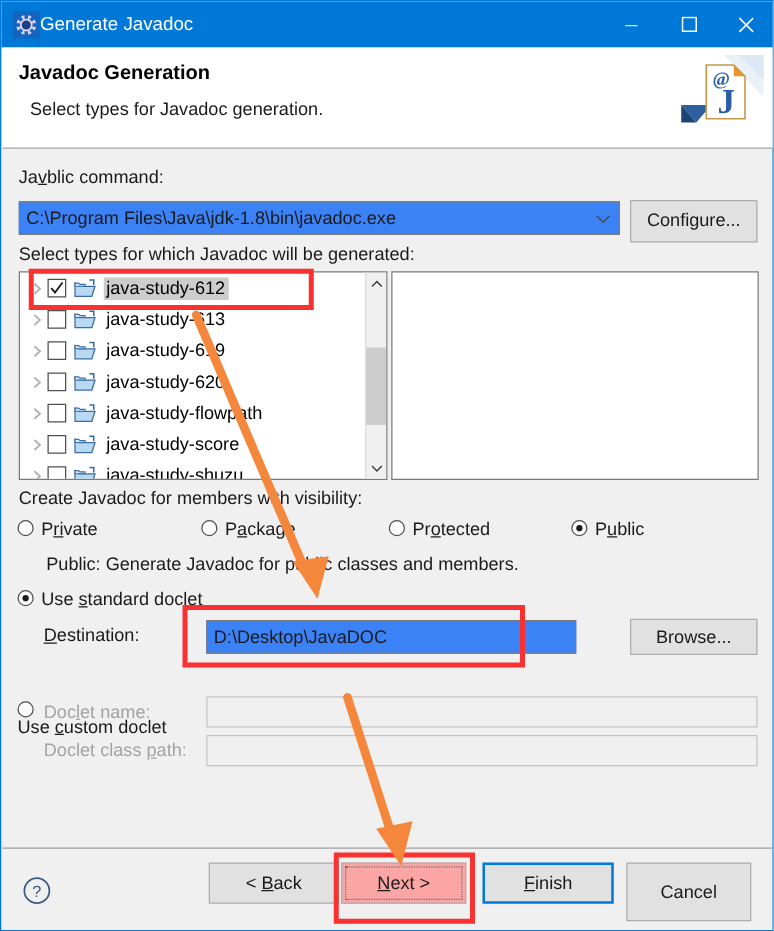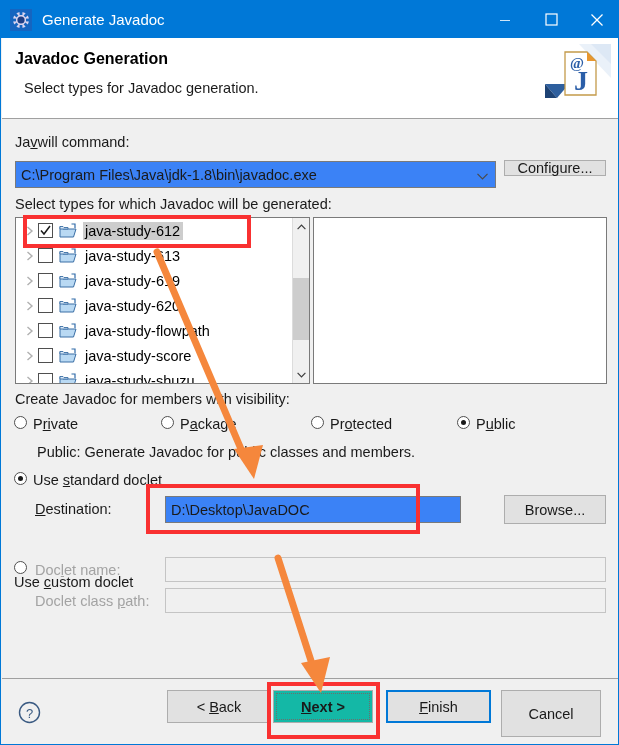--- a/index.html
+++ b/index.html
@@ -34,21 +34,20 @@
   }
   .app-icon {
     width: 22px; height: 22px;
     margin-left: 9px;
     position: relative;
     flex: none;
   }
   .title-text {
     color: #ffffff;
     font-size: 15px;
-    margin-left: 10px;
     white-space: nowrap;
   }
   .win-buttons {
     margin-left: auto;
     display: flex;
     height: 37px;
   }
   .win-btn {
     width: 46px;
     height: 37px;
@@ -133,22 +132,21 @@
     align-items: center;
     justify-content: center;
     font-family: "Liberation Sans", sans-serif;
     white-space: nowrap;
   }
   .btn.default {
     border: 2px solid #0078d7;
     background: #e1e1e1;
   }
   .btn.focused {
-    background: #14b8a6;
-    font-weight: bold;
+    background: #fca5a5;
   }
   .btn .inner-focus {
     position: absolute;
     left: 2px; right: 2px; top: 2px; bottom: 2px;
     border: 1px dotted #6d6d6d;
   }
 
   
   .panel {
     position: absolute;
@@ -339,33 +337,33 @@
           <path d="M26 8 L48 8 L57 17 L57 51 L26 51 Z" fill="#ffffff" stroke="#c49a4a" stroke-width="1.3"></path>
           <path d="M48 8 L57 17 L48 17 Z" fill="#e8962e"></path>
           <text x="31" y="24" font-family="'Liberation Serif', serif" font-size="15" fill="#2b5ea8" font-weight="bold">@</text>
           <text x="35" y="46" font-family="'Liberation Serif', serif" font-size="28" fill="#2b5ea8" font-weight="bold">J</text>
         </g>
       </svg>
     </div>
   </div>
 
   <div class="lbl" style="left:14px; top:133px;">
-    <span>Ja</span><u>v</u><span>will command:</span>
+    <span>Ja</span><u>v</u><span>blic command:</span>
   </div>
 
   <div class="textfield" style="left:14px; top:160px; width:481px; height:27px;">
     <span>C:\Program Files\Java\jdk-1.8\bin\javadoc.exe</span>
     <span class="combo-arrow">
       <svg width="11" height="7" viewBox="0 0 11 7">
           <path d="M0.5 0.8 L5.5 5.8 L10.5 0.8" fill="none" stroke="#4a4a4a" stroke-width="1.2"></path>
         </svg>
     </span>
   </div>
 
-  <div class="btn" style="left:503px; top:159px; width:102px; height:16px;">
+  <div class="btn" style="left:503px; top:159px; width:102px; height:34px;">
     <span>Configure...</span>
   </div>
 
   <div class="lbl" style="left:14px; top:195px;">Select types for which Javadoc will be generated:</div>
 
   <div class="panel" style="left:14px; top:216px; width:295px; height:167px;">
     <div class="tree-rows" id="tree-rows">
         <div class="tree-row selected">
           <span class="expander">
             <svg width="8" height="10" viewBox="0 0 8 10">

